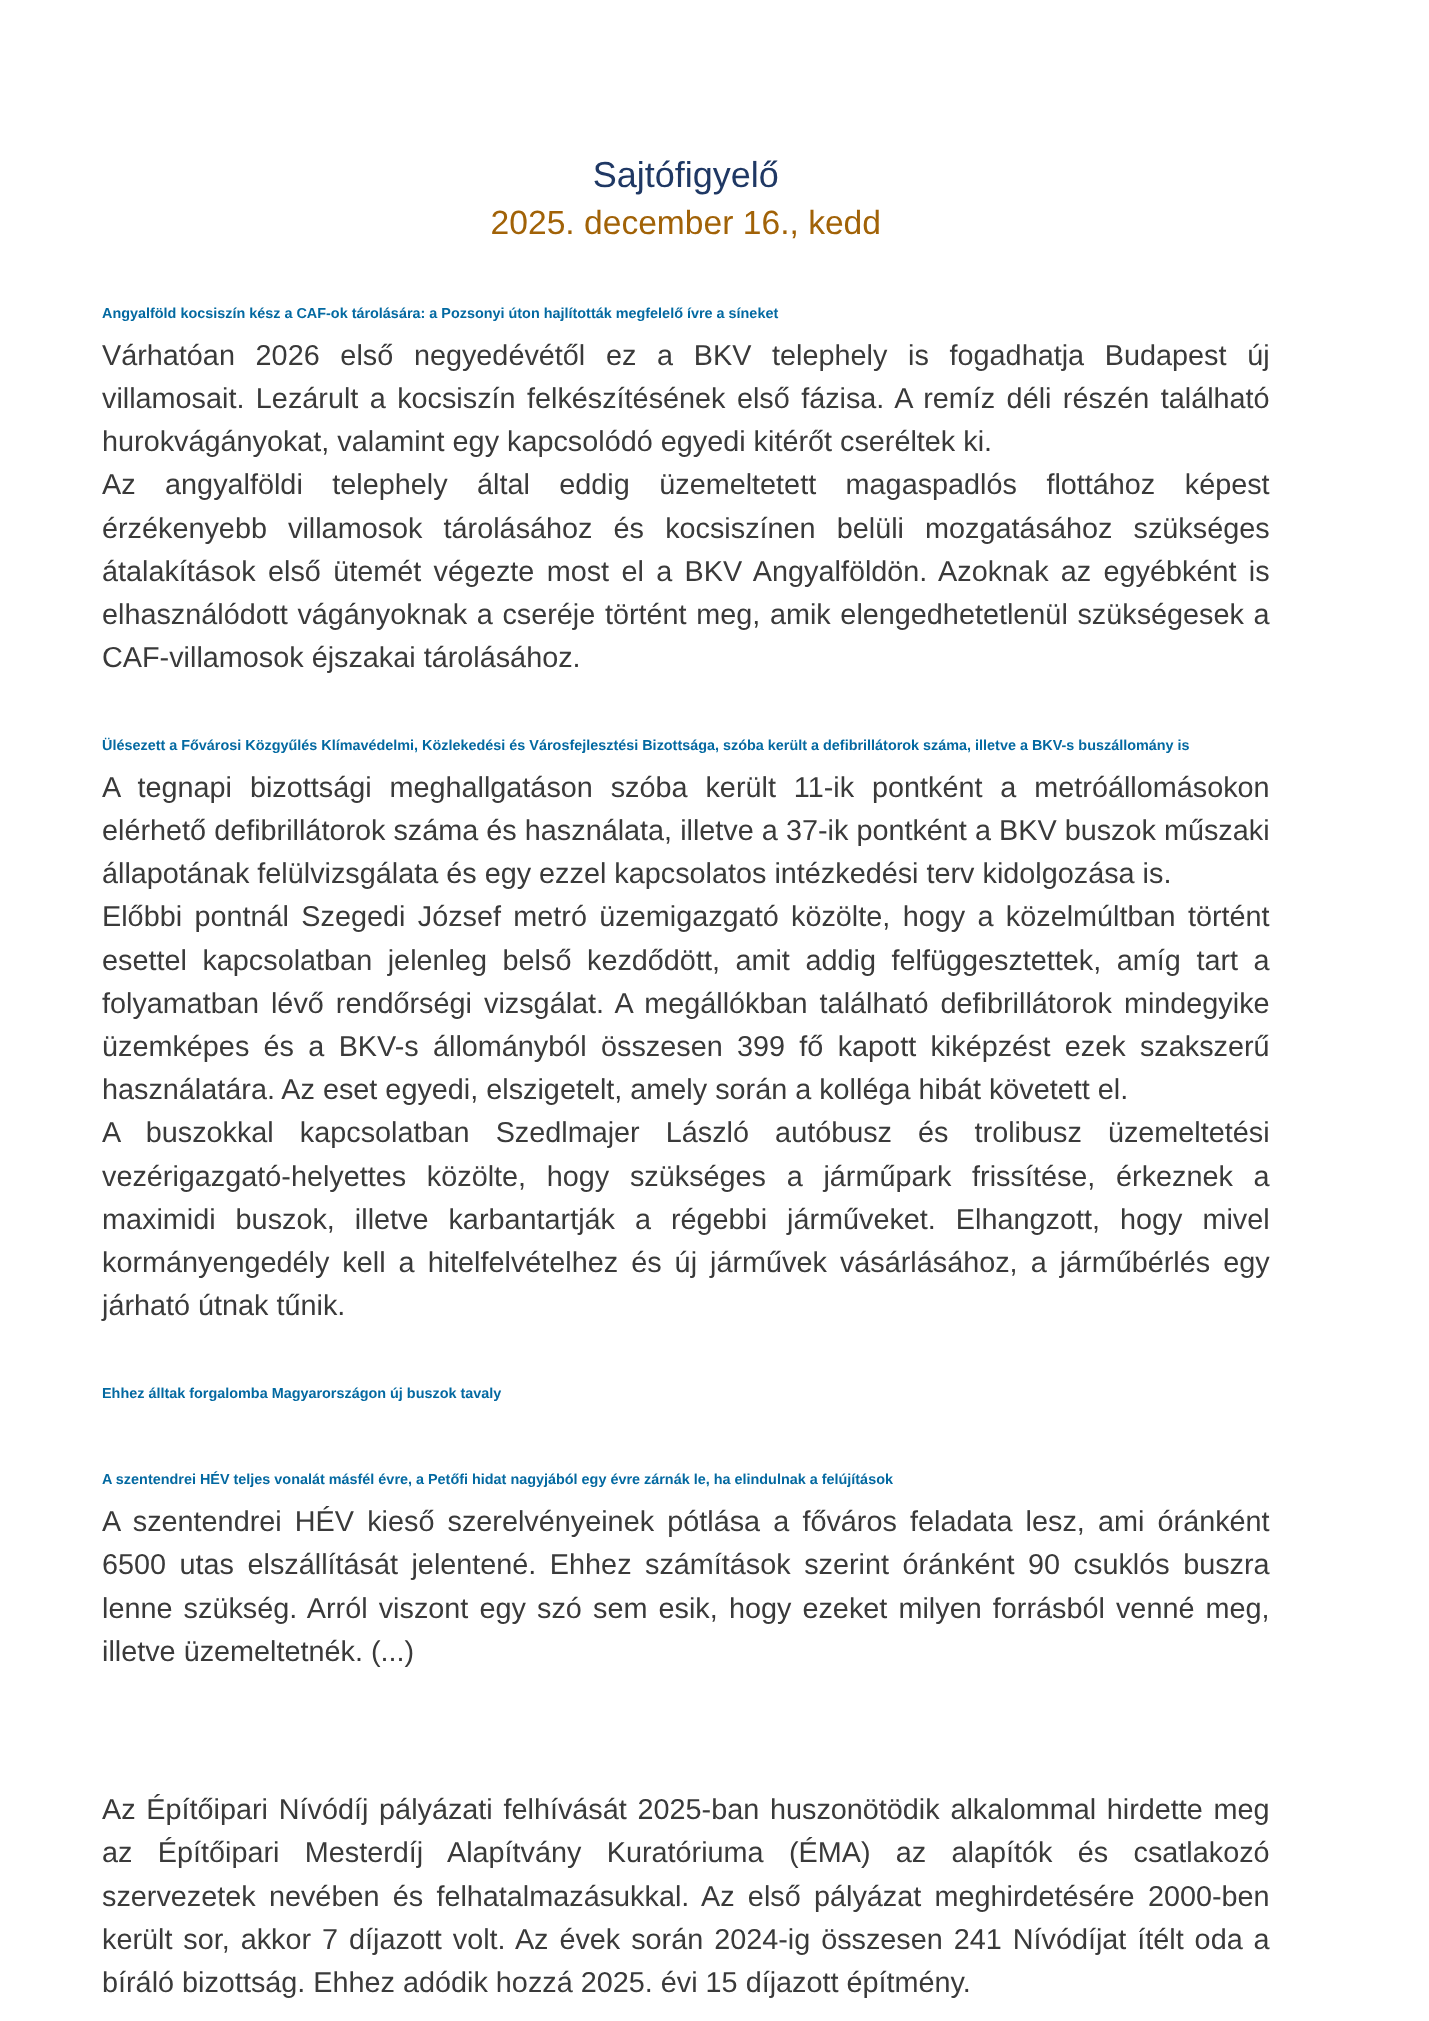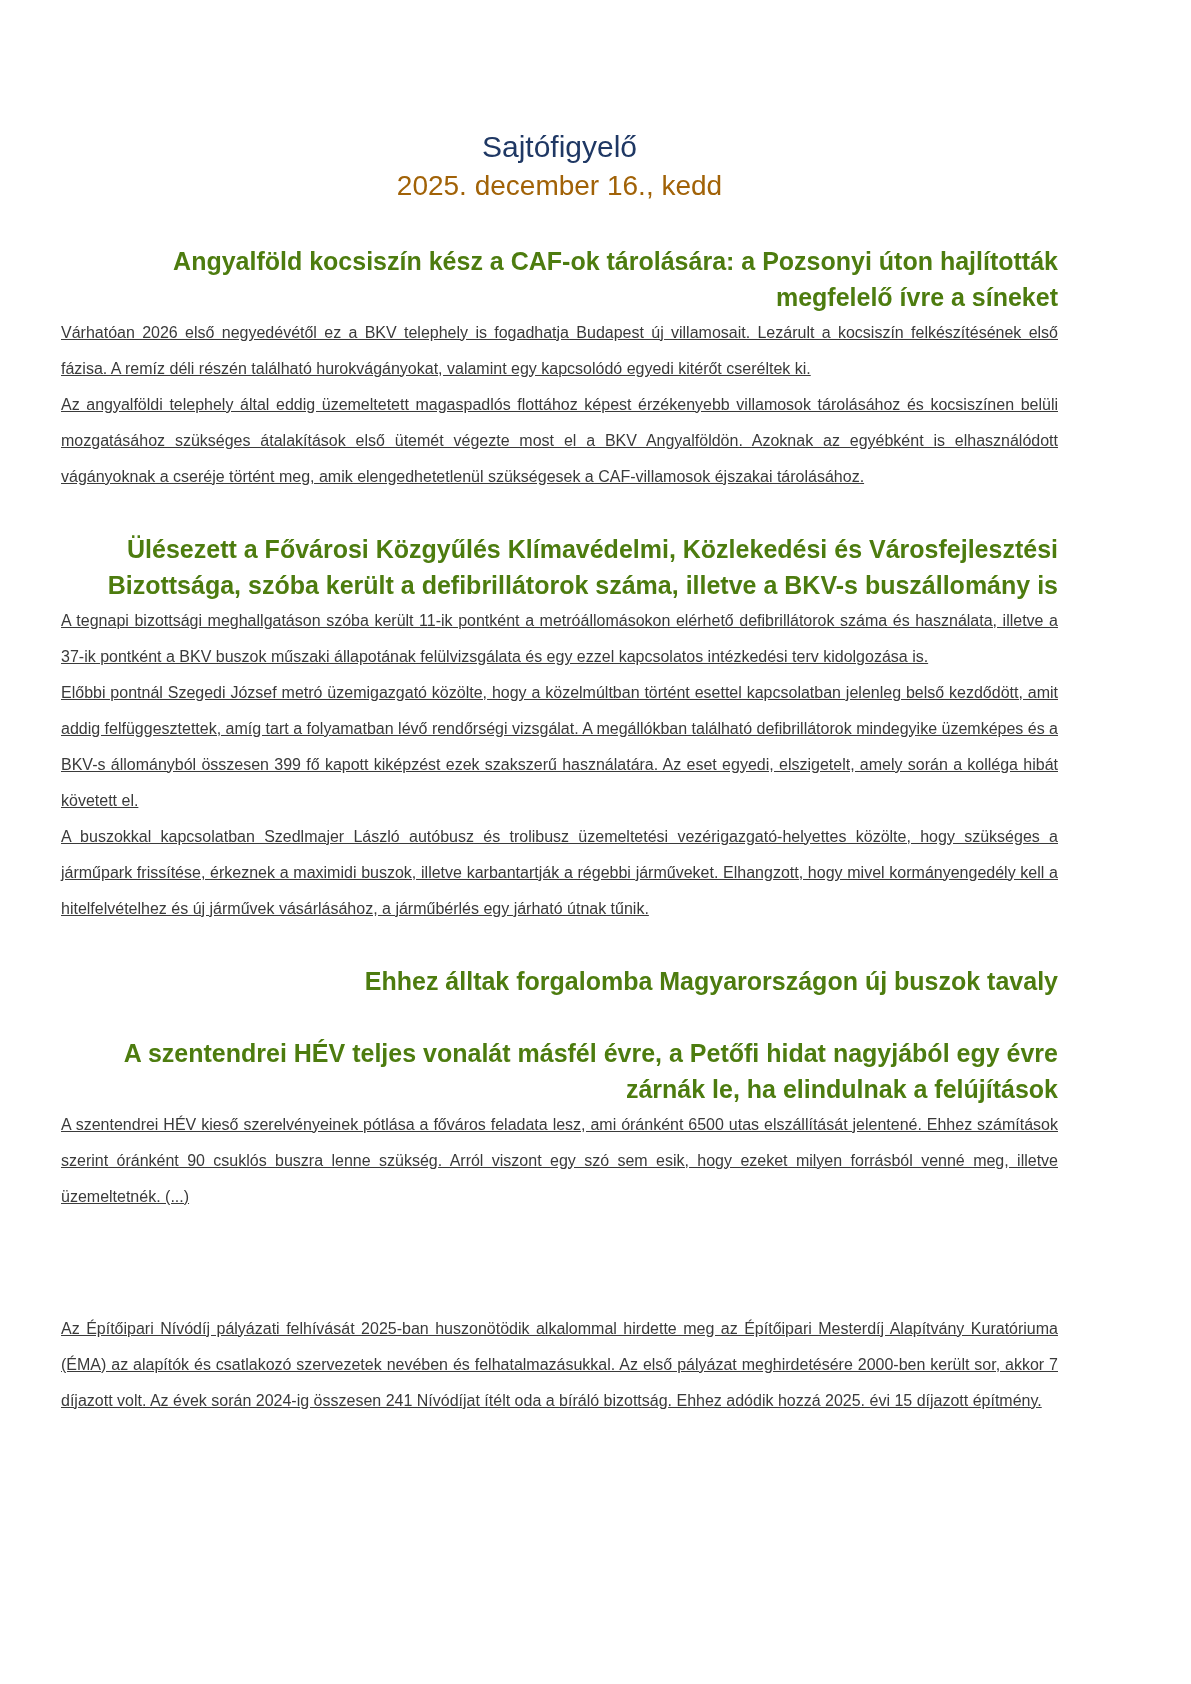--- a/index.html
+++ b/index.html
@@ -7,21 +7,21 @@
     margin: 0;
     padding: 0;
     background: #ffffff;
   }
   .page {
     width: 1191px;
     height: 1684px;
     margin: 0 auto;
     background: #ffffff;
     box-sizing: border-box;
-    padding: 128px 133px 60px 61px;
+    padding: 128px 133px 60px 85px;
     overflow: hidden;
     font-family: "Liberation Sans", "DejaVu Sans", sans-serif;
     color: #3a3a3a;
   }
   .doc-header {
     text-align: center;
     margin: 0 0 40px 0;
   }
   .doc-title {
     font-size: 30px;
@@ -40,36 +40,35 @@
   .news-section {
     margin-top: 36px;
   }
   .news-section:first-of-type {
     margin-top: 0;
   }
   .news-section.extra-gap {
     margin-top: 96px;
   }
   .news-heading {
-    font-size: 25px;
+    font-size: 12px;
     font-weight: 700;
-    color: #4d7c0f;
+    color: #0369a1;
     margin: 0;
     line-height: 36px;
-    text-align: right;
+    text-align: left;
   }
   .news-paragraph {
-    font-size: 16px;
+    font-size: 24px;
     font-weight: 400;
     color: #3a3a3a;
     margin: 0;
     line-height: 36px;
     text-align: justify;
     text-justify: inter-word;
-    text-decoration: underline;
   }
 </style>
 </head>
 <body>
 
 <div class="page">
 
   <header class="doc-header">
     <h1 class="doc-title">Sajtófigyelő</h1>
     <h2 class="doc-date">2025. december 16., kedd</h2>

